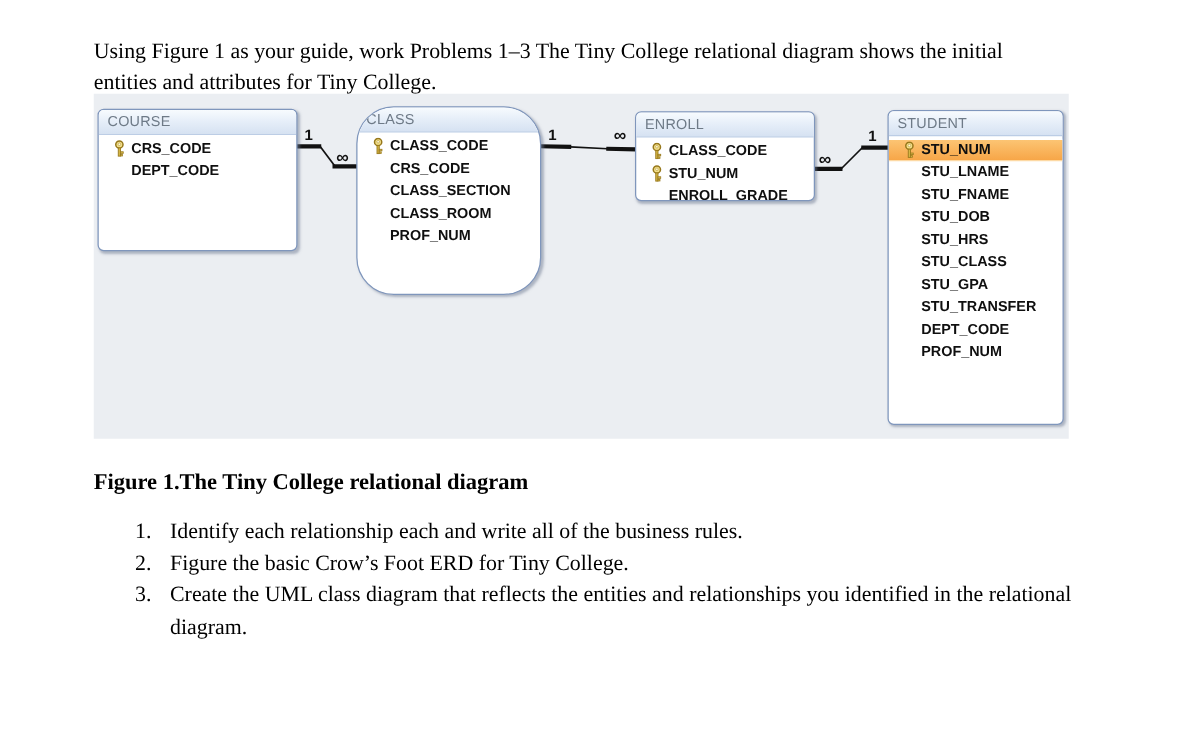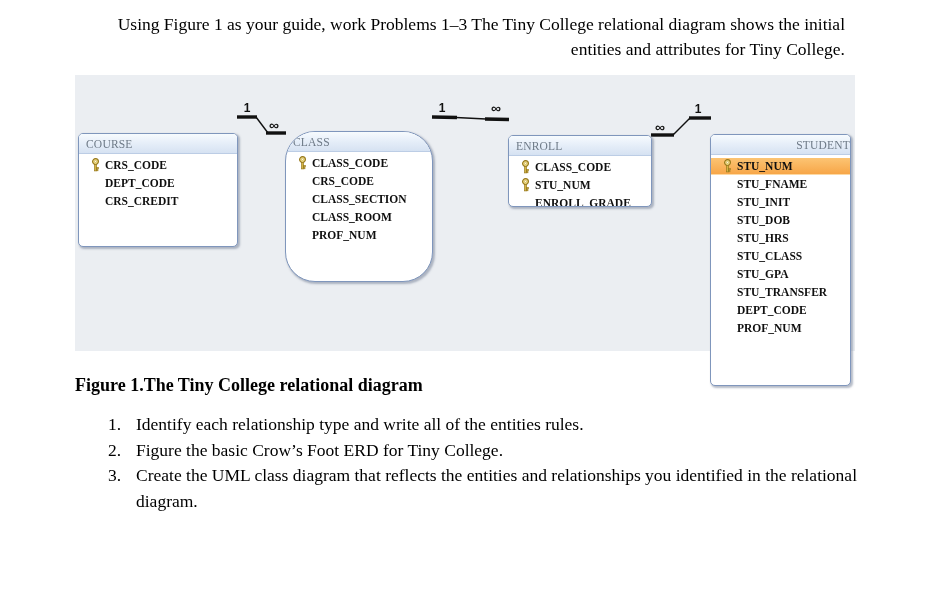--- a/index.html
+++ b/index.html
@@ -3,22 +3,22 @@
 <meta charset="utf-8">
 <style>
   * { margin:0; padding:0; box-sizing:border-box; }
   html,body { background:#ffffff; }
   .page {
     position:relative; width:943px; height:601px; background:#ffffff;
     font-family:"Liberation Serif", serif; overflow:hidden;
   }
   
   .intro {
-    position:absolute; left:75px; top:12px; width:770px;
-    font-size:17.5px; line-height:25px; color:#000;text-align:right;
+    position:absolute; left:75px; top:28px; width:770px;
+    font-size:17.5px; line-height:25px; color:#000;
   }
   .caption {
     position:absolute; left:75px; top:375px;
     font-size:18px; font-weight:bold; color:#000;
   }
   .problems { position:absolute; left:75px; top:412px; }
   .prob-row { display:flex; line-height:25.5px; font-size:17.5px; color:#000; }
   .prob-num { flex:none; width:28px; margin-left:33px; }
   .prob-text { width:730px; }
   
@@ -31,22 +31,21 @@
     font-family:"Liberation Sans", sans-serif; font-weight:bold;
     fill:#111; font-size:12px;
   }
   .card-label.inf { font-size:14px; }
   
   .table-box {
     position:absolute; z-index:1; background:#ffffff;
     border:1px solid #7f96bc; border-radius:5px;
     box-shadow:1.5px 1.5px 2px rgba(110,122,145,.5);
     overflow:hidden;
-    font-family:Liberation Serif, serif;
-    margin-top:46px;
+    font-family:Liberation Sans, sans-serif;
   }
   .tbl-header {
     height:20px; line-height:20px;
     background:linear-gradient(#f7fbfe, #e7eff9 45%, #d6e2f2);
     border-bottom:1px solid #bccde5;
     color:#6e7a87; font-size:11.5px; padding-left:7px;
     letter-spacing:.2px;
   }
   .tbl-body { padding-top:2px; }
   .field-row {
@@ -58,21 +57,21 @@
   }
   .key-cell {
     flex:none; width:15px; margin-left:11px; display:flex; align-items:center;
   }
   .fname {
     font-size:11.5px; font-weight:700; color:#0f0f0f; white-space:nowrap;
   }
   #tbl-course  { left:3px;   top:12px; width:160px; height:114px; }
   #tbl-class   { left:210px; top:10px; width:148px; height:151px;border-radius:30px; }
   #tbl-enroll  { left:433px; top:14px; width:144px; height:72px;  }
-  #tbl-student { left:635px; top:13px; width:141px; height:252px;text-align:right; }
+  #tbl-student { left:635px; top:13px; width:141px; height:252px; }
 </style>
 </head>
 <body>
 
 <div class="page">
 
   <p class="intro">Using Figure 1 as your guide, work Problems 1–3 The Tiny College relational diagram shows the initial entities and attributes for Tiny College.</p>
 
   <div class="diagram-panel">
 
@@ -115,24 +114,20 @@
                 <rect x="6.3" y="9.4" width="2.3" height="1.3" fill="#d4b544" stroke="#97781c" stroke-width="0.6"></rect>
                 <rect x="6.3" y="11.5" width="1.7" height="1.3" fill="#d4b544" stroke="#97781c" stroke-width="0.6"></rect>
               </svg>
             </span>
           <span class="fname">CRS_CODE</span>
         </div>
         <div class="field-row">
           <span class="key-cell"></span>
           <span class="fname">DEPT_CODE</span>
         </div>
-        <div class="field-row">
-          <span class="key-cell"></span>
-          <span class="fname">CRS_CREDIT</span>
-        </div>
       </div>
     </div>
 
     <div class="table-box" id="tbl-class">
       <div class="tbl-header">CLASS</div>
       <div class="tbl-body">
         <div class="field-row">
           <span class="key-cell">
               <svg width="11" height="14" viewBox="0 0 11 14">
                 <circle cx="5.5" cy="3.6" r="2.9" fill="#f3e08a" stroke="#97781c" stroke-width="1.2"></circle>
@@ -207,25 +202,25 @@
                 <circle cx="5.5" cy="3.4" r="1.05" fill="#fffbe0" stroke="#b89a3a" stroke-width="0.5"></circle>
                 <rect x="4.6" y="6.3" width="1.8" height="6.6" fill="#d4b544" stroke="#97781c" stroke-width="0.7"></rect>
                 <rect x="6.3" y="9.4" width="2.3" height="1.3" fill="#d4b544" stroke="#97781c" stroke-width="0.6"></rect>
                 <rect x="6.3" y="11.5" width="1.7" height="1.3" fill="#d4b544" stroke="#97781c" stroke-width="0.6"></rect>
               </svg>
             </span>
           <span class="fname">STU_NUM</span>
         </div>
         <div class="field-row">
           <span class="key-cell"></span>
+          <span class="fname">STU_LNAME</span>
+        </div>
+        <div class="field-row">
+          <span class="key-cell"></span>
           <span class="fname">STU_FNAME</span>
-        </div>
-        <div class="field-row">
-          <span class="key-cell"></span>
-          <span class="fname">STU_INIT</span>
         </div>
         <div class="field-row">
           <span class="key-cell"></span>
           <span class="fname">STU_DOB</span>
         </div>
         <div class="field-row">
           <span class="key-cell"></span>
           <span class="fname">STU_HRS</span>
         </div>
         <div class="field-row">
@@ -251,21 +246,21 @@
       </div>
     </div>
 
   </div>
 
   <p class="caption">Figure 1.The Tiny College relational diagram</p>
 
   <div class="problems">
     <div class="prob-row">
       <span class="prob-num">1.</span>
-      <span class="prob-text">Identify each relationship type and write all of the entities rules.</span>
+      <span class="prob-text">Identify each relationship each and write all of the business rules.</span>
     </div>
     <div class="prob-row">
       <span class="prob-num">2.</span>
       <span class="prob-text">Figure the basic Crow’s Foot ERD for Tiny College.</span>
     </div>
     <div class="prob-row">
       <span class="prob-num">3.</span>
       <span class="prob-text">Create the UML class diagram that reflects the entities and relationships you identified in the relational diagram.</span>
     </div>
   </div>

